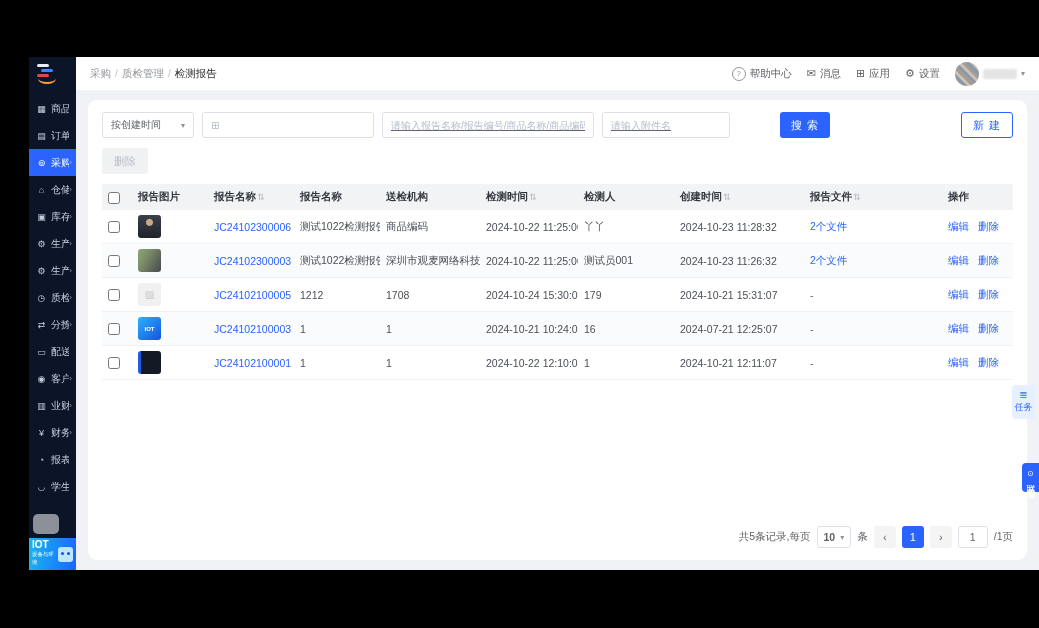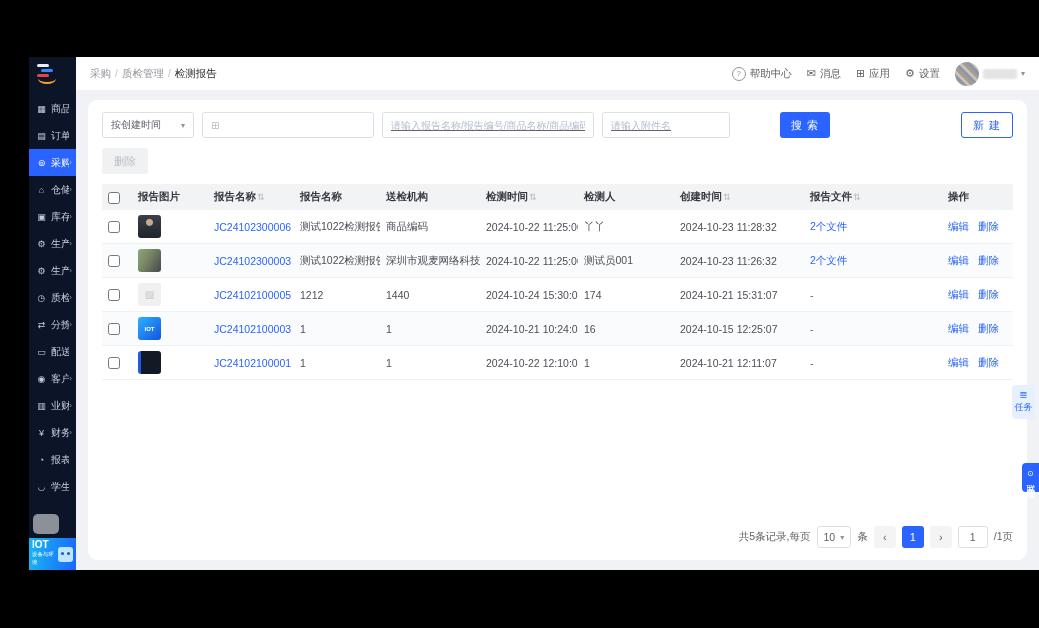--- a/index.html
+++ b/index.html
@@ -81,21 +81,21 @@
   .thumb-person{background:radial-gradient(circle at 50% 32%,#c9a98a 3px,transparent 4px),linear-gradient(#3a3f4a,#20242c);}
   .thumb-people{background:linear-gradient(120deg,#88aa77,#7a8866 40%,#43484f);}
   .thumb-empty{background:#f0f0f0;color:#c4c7cc;font-size:10px;}
   .thumb-iot{background:linear-gradient(135deg,#2bb3ff,#1452e0);font-weight:bold;}
   .thumb-dark{background:linear-gradient(90deg,#1f5ae0 0 3px,#121a26 3px);}
 
   
   .pager{margin-top:auto;display:flex;justify-content:flex-end;align-items:center;gap:6px;
          font-size:10.5px;color:#606266;padding-top:8px;flex-shrink:0;}
   .size-box{height:22px;border:1px solid #dcdfe6;border-radius:3px;display:inline-flex;align-items:center;
-            padding:0 6px;gap:5px;cursor:pointer;box-sizing:border-box;}
+            padding:0 6px;gap:5px;cursor:pointer;box-sizing:border-box;font-weight:bold;}
   .pg{width:22px;height:22px;display:inline-flex;align-items:center;justify-content:center;border-radius:3px;
       background:#f4f4f5;color:#606266;cursor:pointer;font-size:11px;}
   .pg.active{background:#2a63ff;color:#fff;}
   .jump{width:30px;height:22px;border:1px solid #dcdfe6;border-radius:3px;text-align:center;font-size:10.5px;
         color:#606266;box-sizing:border-box;outline:none;}
 
   
   .float-task{position:absolute;right:4px;top:385px;width:23px;padding:4px 0 5px;background:#e6f0ff;color:#2a63ff;
               border-radius:4px 0 0 4px;display:flex;flex-direction:column;align-items:center;gap:1px;
               font-size:9px;cursor:pointer;}
@@ -330,41 +330,41 @@
     </td>
   </tr>
 
   <tr>
     <td><input type="checkbox" style=""></td>
     <td>
                     <div class="thumb thumb-empty">▨</div>
                   </td>
     <td><a class="link">JC24102100005</a></td>
     <td>1212</td>
-    <td>1440</td>
+    <td>1708</td>
     <td>2024-10-24 15:30:00</td>
-    <td>174</td>
+    <td>179</td>
     <td>2024-10-21 15:31:07</td>
     <td><a class="" style="color: rgb(96, 98, 102);">-</a></td>
     <td class="ops">
       <a class="link">编辑</a><a class="link">删除</a>
     </td>
   </tr>
 
   <tr>
     <td><input type="checkbox" style=""></td>
     <td>
                     <div class="thumb thumb-iot">IOT</div>
                   </td>
     <td><a class="link">JC24102100003</a></td>
     <td>1</td>
     <td>1</td>
     <td>2024-10-21 10:24:00</td>
     <td>16</td>
-    <td>2024-10-15 12:25:07</td>
+    <td>2024-07-21 12:25:07</td>
     <td><a class="" style="color: rgb(96, 98, 102);">-</a></td>
     <td class="ops">
       <a class="link">编辑</a><a class="link">删除</a>
     </td>
   </tr>
 
   <tr>
     <td><input type="checkbox" style=""></td>
     <td>
                     <div class="thumb thumb-dark"></div>

